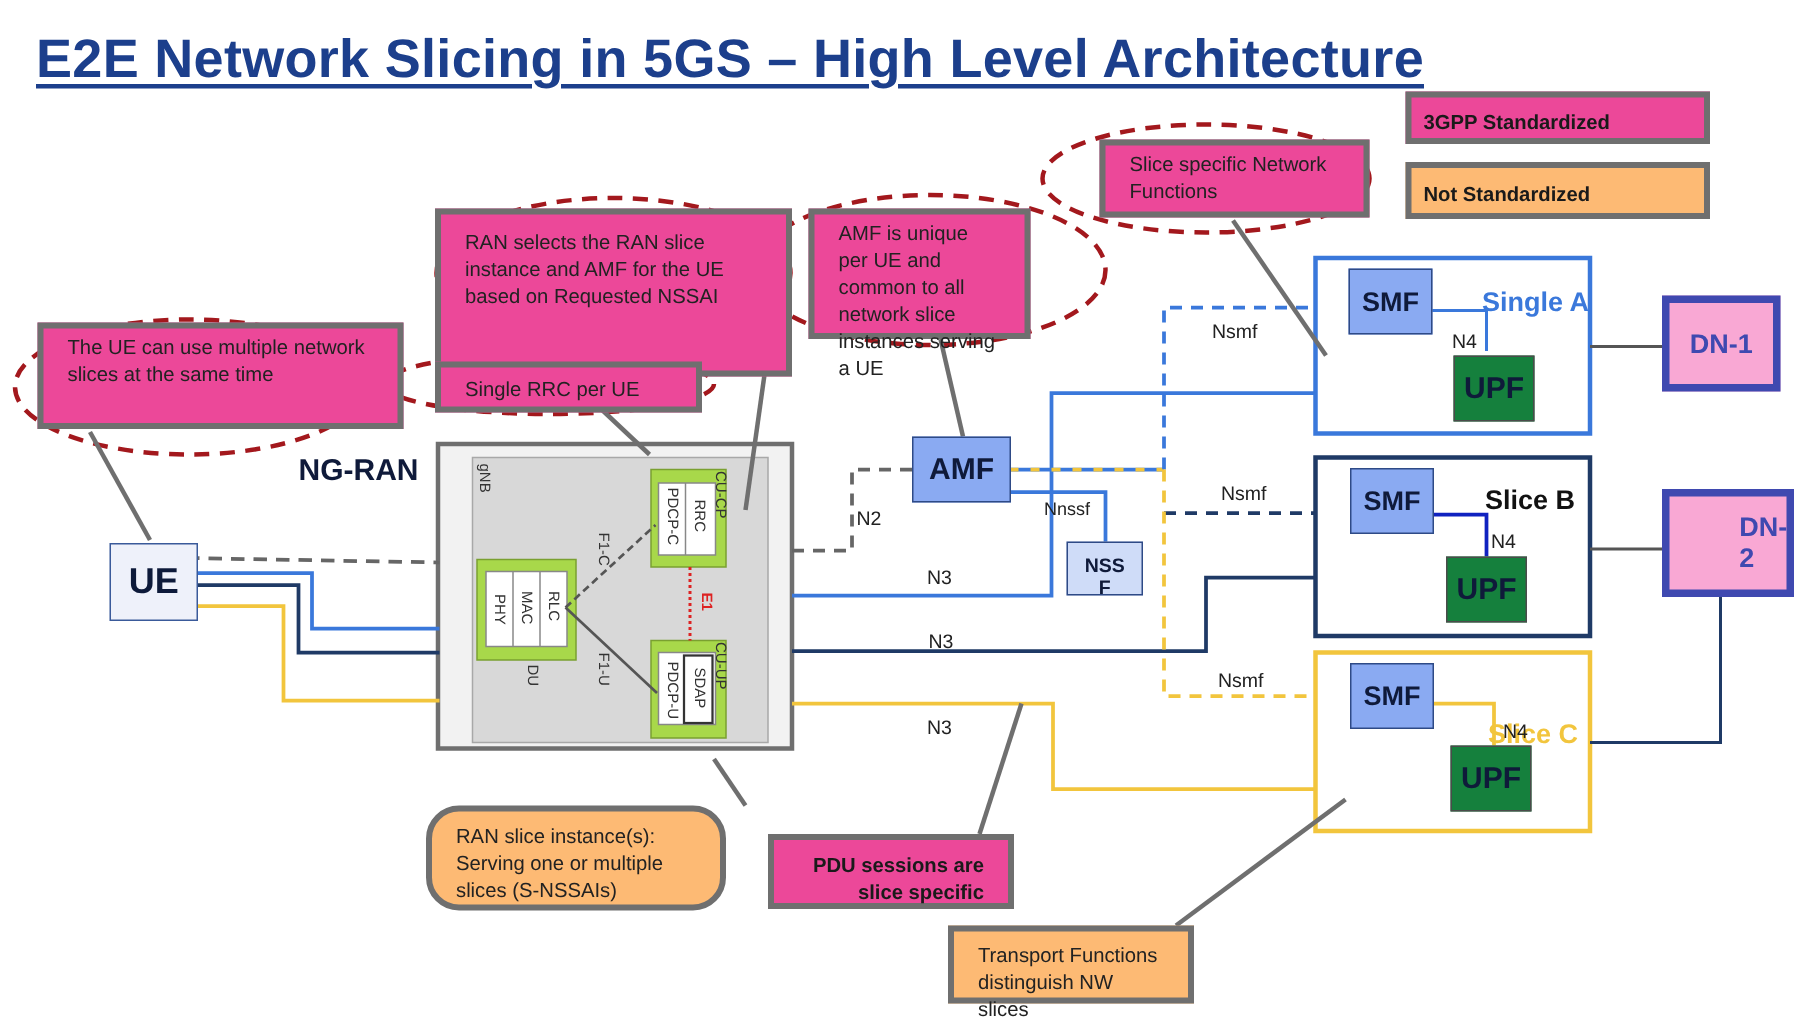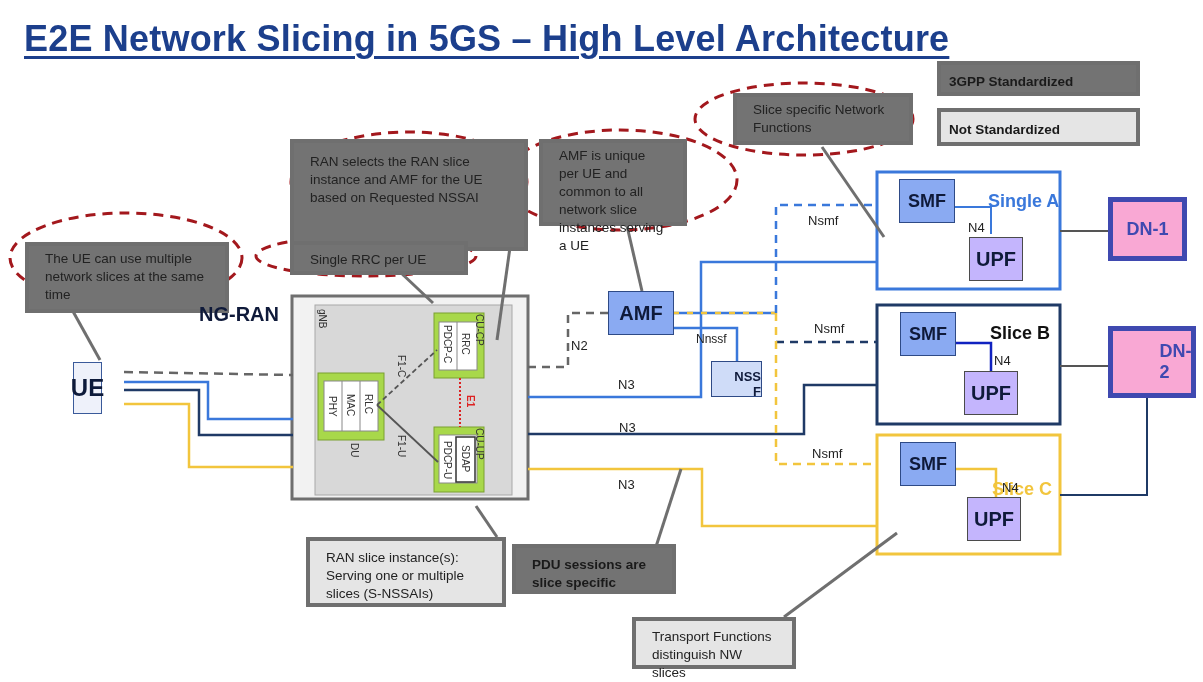--- a/index.html
+++ b/index.html
@@ -1,25 +1,25 @@
 <!DOCTYPE html>
 <html><head>
 <meta charset="utf-8">
 <style>
   html, body { margin:0; padding:0; background:#ffffff; }
   body { width:1203px; height:682px; position:relative; overflow:hidden; font-family:"Liberation Sans", sans-serif; }
   #title { position:absolute; left:24px; top:18px; font-size:36px; font-weight:bold; color:#1c3f8c; text-decoration:underline; text-decoration-thickness:3px; text-underline-offset:5px; white-space:nowrap; letter-spacing:0.2px; }
   svg#diagram { position:absolute; left:0; top:0; }
   .note { position:absolute; box-sizing:border-box; border:4px solid #6f6f6f; font-size:13.5px; line-height:18px; color:#222; padding:4px 16px; }
-  .yellow { background:#737373; }
-  .green { background:#e5e5e5; }
+  .yellow { background:#ec4899; }
+  .green { background:#fdba74; }
   .bold { font-weight:bold; color:#1a1a1a; }
   .nf { position:absolute; box-sizing:border-box; display:flex; align-items:center; justify-content:center; font-weight:bold; color:#0f1a3a; }
   .smf { background:#8aaaf2; border:1.5px solid #2e4a86; font-size:18px; }
-  .upf { background:#c4b5fd; border:1.5px solid #4b4b4b; font-size:20px; }
+  .upf { background:#15803d; border:1.5px solid #4b4b4b; font-size:20px; }
   .lbl { position:absolute; font-size:13px; color:#222; white-space:nowrap; }
   .slice-title { position:absolute; font-size:18px; font-weight:bold; white-space:nowrap; }
   .dn { position:absolute; box-sizing:border-box; border:5px solid #3f49b0; background:#f9a8d4; color:#3f49b0; font-weight:bold; font-size:18px; display:flex; align-items:center; justify-content:center; }
   .vtext { position:absolute; font-size:10px; color:#333; writing-mode:vertical-rl; white-space:nowrap; }
 </style>
 </head>
 <body>
 
 <div id="title">E2E Network Slicing in 5GS – High Level Architecture</div>
 
@@ -92,30 +92,30 @@
     <line x1="822" y1="147" x2="884" y2="237"></line>
     <line x1="476" y1="506" x2="497" y2="537"></line>
     <line x1="681" y1="469" x2="653" y2="556"></line>
     <line x1="784" y1="617" x2="897" y2="533"></line>
   </g>
 </svg>
 
 <div class="note yellow bold" style="left:937px;top:61px;width:203px;height:35px;padding:8px 8px;">3GPP Standardized</div>
 <div class="note green bold" style="left:937px;top:108px;width:203px;height:38px;padding:9px 8px;">Not Standardized</div>
 
-<div class="note yellow" style="left:25px;top:215px;width:204px;height:71px;margin-top:27px;">The UE can use multiple network slices at the same time</div>
+<div class="note yellow" style="left:25px;top:215px;width:244px;height:71px;">The UE can use multiple network slices at the same time</div>
 <div class="note yellow" style="left:290px;top:139px;width:238px;height:112px;padding-top:10px;">RAN selects the RAN slice instance and AMF for the UE based on Requested NSSAI</div>
 <div class="note yellow" style="left:290px;top:241px;width:178px;height:34px;padding-top:6px;">Single RRC per UE</div>
 <div class="note yellow" style="left:539px;top:139px;width:148px;height:87px;overflow:visible;">AMF is unique per UE and common to all network slice instances serving a UE</div>
 <div class="note yellow" style="left:733px;top:93px;width:180px;height:52px;">Slice specific Network Functions</div>
-<div class="note green" style="left:306px;top:537px;width:200px;height:70px;padding-top:8px;">RAN slice instance(s): Serving one or multiple slices (S-NSSAIs)</div>
-<div class="note yellow bold" style="left:512px;top:544px;width:164px;height:50px;padding-top:8px;">PDU sessions are slice specific</div>
+<div class="note green" style="left:284px;top:537px;width:200px;height:70px;padding-top:8px;border-radius:22px;">RAN slice instance(s): Serving one or multiple slices (S-NSSAIs)</div>
+<div class="note yellow bold" style="left:512px;top:556px;width:164px;height:50px;padding-top:8px;text-align:right;">PDU sessions are slice specific</div>
 <div class="note green" style="left:632px;top:617px;width:164px;height:52px;padding-top:7px;">Transport Functions distinguish NW slices</div>
 
-<div class="nf" style="left:73px;top:362px;width:29px;height:52px;background:#eef1fa;border:1.5px solid #3a5a9a;font-size:24px;color:#0d1a3a;">UE</div>
+<div class="nf" style="left:73px;top:362px;width:59px;height:52px;background:#eef1fa;border:1.5px solid #3a5a9a;font-size:24px;color:#0d1a3a;">UE</div>
 
 <div class="lbl" style="left:199px;top:303px;font-size:20px;font-weight:bold;color:#0f1a3a;">NG-RAN</div>
 <div class="vtext" style="left:317px;top:309px;">gNB</div>
 <div class="vtext" style="left:327px;top:396px;">PHY</div>
 <div class="vtext" style="left:345px;top:394px;">MAC</div>
 <div class="vtext" style="left:363px;top:394px;">RLC</div>
 <div class="vtext" style="left:349px;top:443px;">DU</div>
 <div class="vtext" style="left:474px;top:314px;">CU-CP</div>
 <div class="vtext" style="left:442px;top:325px;">PDCP-C</div>
 <div class="vtext" style="left:460px;top:333px;">RRC</div>
@@ -129,21 +129,21 @@
 <div class="lbl" style="left:571px;top:338px;">N2</div>
 <div class="lbl" style="left:618px;top:377px;">N3</div>
 <div class="lbl" style="left:619px;top:420px;">N3</div>
 <div class="lbl" style="left:618px;top:477px;">N3</div>
 <div class="lbl" style="left:696px;top:332px;font-size:12px;">Nnssf</div>
 <div class="lbl" style="left:808px;top:213px;">Nsmf</div>
 <div class="lbl" style="left:814px;top:321px;">Nsmf</div>
 <div class="lbl" style="left:812px;top:446px;">Nsmf</div>
 
 <div class="nf" style="left:608px;top:291px;width:66px;height:44px;background:#8aaaf2;border:1.5px solid #2e4a86;font-size:20px;">AMF</div>
-<div class="nf" style="left:711px;top:361px;width:51px;height:36px;background:#cfdcf8;border:1.5px solid #2e4a86;font-size:13px;line-height:15px;text-align:right;padding-top:10px;word-spacing:40px;">NSS F</div>
+<div class="nf" style="left:711px;top:361px;width:51px;height:36px;background:#cfdcf8;border:1.5px solid #2e4a86;font-size:13px;line-height:15px;text-align:center;padding-top:10px;word-spacing:40px;">NSS F</div>
 
 <div class="slice-title" style="left:988px;top:191px;color:#3a78db;">Single A</div>
 <div class="nf smf" style="left:899px;top:179px;width:56px;height:44px;">SMF</div>
 <div class="lbl" style="left:968px;top:220px;">N4</div>
 <div class="nf upf" style="left:969px;top:237px;width:54px;height:44px;">UPF</div>
 
 <div class="slice-title" style="left:990px;top:323px;color:#111;">Slice B</div>
 <div class="nf smf" style="left:900px;top:312px;width:56px;height:44px;">SMF</div>
 <div class="lbl" style="left:994px;top:353px;">N4</div>
 <div class="nf upf" style="left:964px;top:371px;width:54px;height:44px;">UPF</div>

